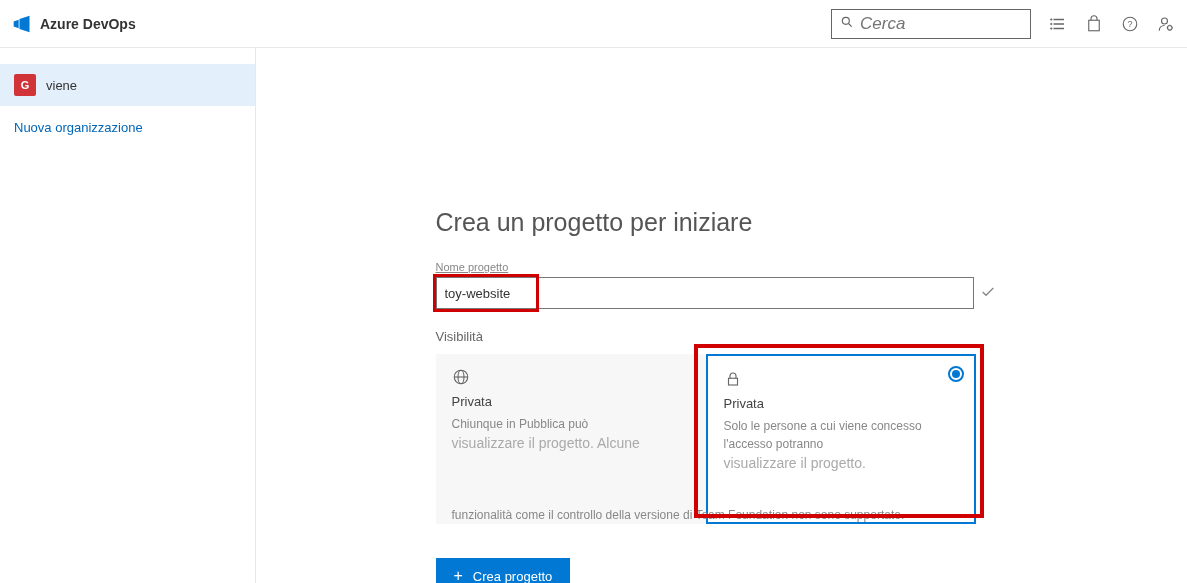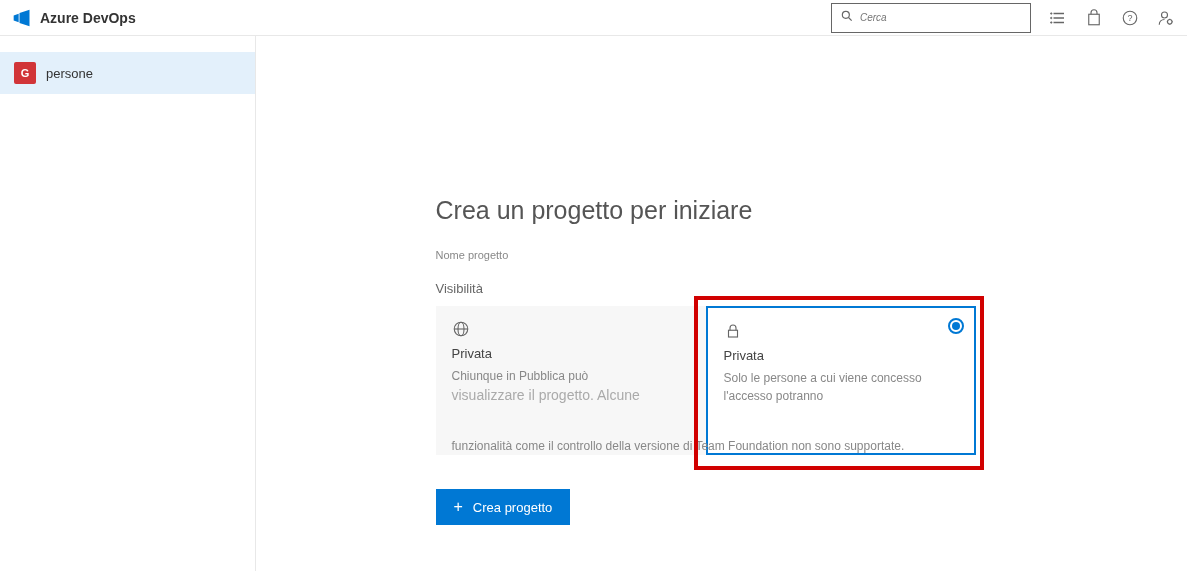--- a/index.html
+++ b/index.html
@@ -6,21 +6,21 @@
   body {
     font-family: "Segoe UI", Arial, sans-serif;
     font-size: 13px;
     color: #333;
     background: #fff;
     width: 1187px;
     height: 583px;
     overflow: hidden;
   }
   .header {
-    height: 36px;
+    height: 48px;
     border-bottom: 1px solid #e8e8e8;
     display: flex;
     padding: 16px 12px;
   }
   .header-left { display: flex; align-items: center; gap: 8px; }
   .logo-icon svg { width: 20px; height: 20px; display:block; }
   .brand { font-weight: 600; font-size: 14px; color: #333; }
   .header-right {
     margin-left: auto;
     display: flex;
@@ -32,21 +32,21 @@
     align-items: center;
     border: 1px solid #666;
     height: 30px;
     width: 200px;
     padding: 0 8px;
     gap: 6px;
   }
   .search-box input {
     border: none;
     outline: none;
-    font-size: 10px;
+    font-size: 17px;
     width: 100%;
     color: #ec4899;
     font-style: italic;
   }
   .hdr-icon { color: #666; cursor: pointer; }
   .hdr-icon svg { width: 18px; height: 18px; display:block; stroke:#666; }
 
   .body { display: flex; height: calc(100% - 48px); }
 
   .sidebar {
@@ -94,20 +94,21 @@
   h1.title {
     font-size: 25px;
     font-weight: 400;
     color: #555;
     margin: 120px 0 24px 0;
   }
   .field-label {
     font-size: 11px;
     color: #888;
     margin-bottom: 4px;
+    text-decoration: underline;
   }
   .input-row { position: relative; display:flex; align-items:center; }
   .text-input {
     width: 540px;
     height: 32px;
     border: 1px solid #767676;
     padding: 0 8px;
     font-size: 13px;
     color: #333;
     outline: none;
@@ -253,29 +254,39 @@
           <line x1="20" y1="17" x2="21" y2="17" stroke-width="1.5"></line>
         </svg>
     </span>
   </div>
 </div>
 
 <div class="body">
   <div class="sidebar">
     <div class="sidebar-org">
       <div class="org-avatar">G</div>
-      <div class="org-name">persone</div>
+      <div class="org-name">viene</div>
     </div>
+    <div class="sidebar-link">Nuova organizzazione</div>
   </div>
 
   <div class="main">
     <div class="form-wrap">
       <h1 class="title">Crea un progetto per iniziare</h1>
 
       <div class="field-label">Nome progetto</div>
+      <div class="input-row">
+        <input class="text-input" type="text" value="toy-website" style="">
+        <span class="check-outside">
+          <svg viewBox="0 0 24 24" width="16" height="16">
+              <polyline points="4,12 9,17 20,6" fill="none" stroke="#888" stroke-width="2"></polyline>
+            </svg>
+        </span>
+        <div class="highlight-input"></div>
+      </div>
 
       <div class="section-label">Visibilità</div>
 
       <div class="vis-cards">
         <div class="vis-card">
           <div class="v-icon">
             <svg viewBox="0 0 24 24">
                 <circle cx="12" cy="12" r="9" fill="none" stroke="#666" stroke-width="1.5"></circle>
                 <ellipse cx="12" cy="12" rx="4" ry="9" fill="none" stroke="#666" stroke-width="1.5"></ellipse>
                 <line x1="3" y1="12" x2="21" y2="12" stroke="#666" stroke-width="1.5"></line>
@@ -293,20 +304,21 @@
           <div class="radio-dot"></div>
           <div class="v-icon">
             <svg viewBox="0 0 24 24">
                 <rect x="6" y="11" width="12" height="9" fill="none" stroke="#666" stroke-width="1.5"></rect>
                 <path d="M8 11 V8 a4 4 0 0 1 8 0 V11" fill="none" stroke="#666" stroke-width="1.5"></path>
               </svg>
           </div>
           <div class="v-title">Privata</div>
           <div class="v-desc">
             <span>Solo le persone a cui viene concesso l'accesso potranno</span>
+            <small>visualizzare il progetto.</small>
           </div>
         </div>
 
         <div class="highlight-card"></div>
       </div>
 
       <button class="create-btn">
         <span class="plus">+</span>
         <span>Crea progetto</span>
       </button>

